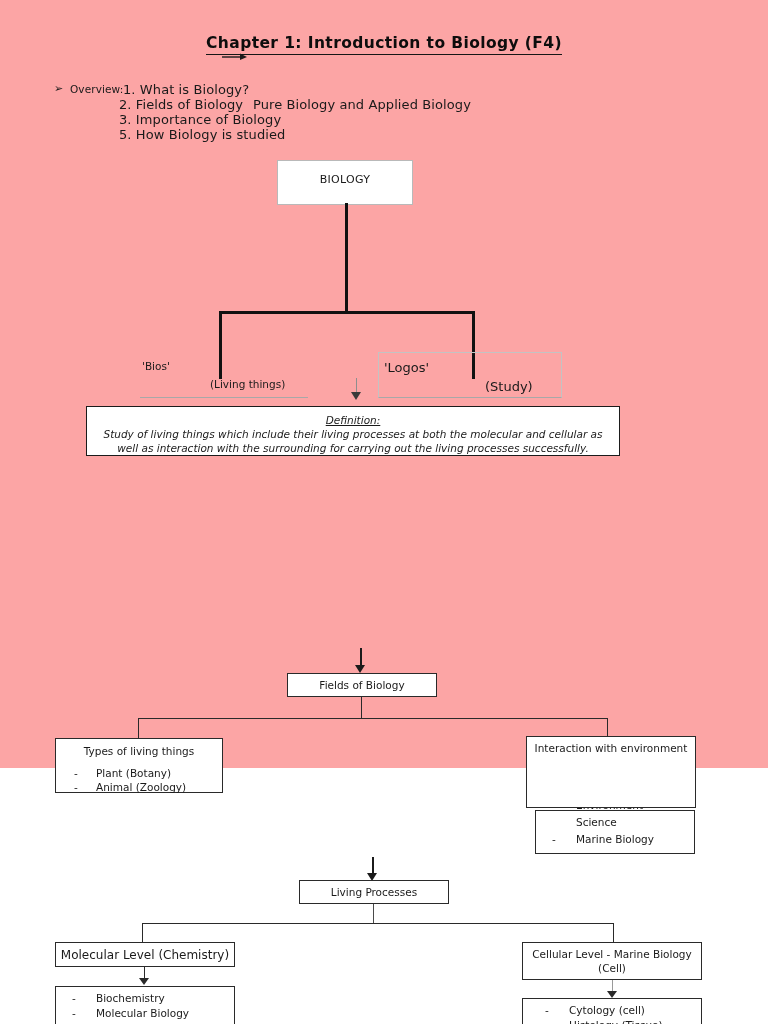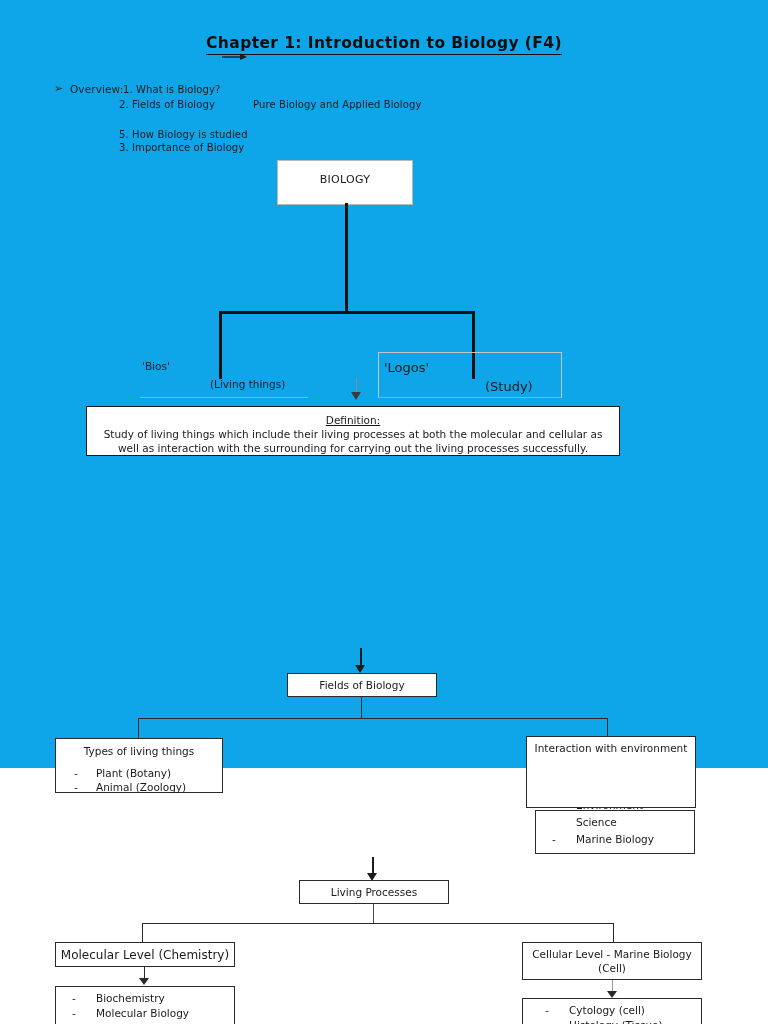--- a/index.html
+++ b/index.html
@@ -13,21 +13,21 @@
     position: relative;
     overflow: hidden;
     font-family: "DejaVu Sans", sans-serif;
     color: #111111;
   }
   .page {
     position: absolute;
     left: 0; top: 0;
     width: 768px;
     height: 768px;
-    background: #0ea5e9;
+    background: #fca5a5;
   }
   .abs { position: absolute; }
 
   
   #title-wrap {
     left: 0; top: 33px;
     width: 768px;
     text-align: center;
   }
   #page-title {
@@ -55,43 +55,44 @@
   }
   #overview-label {
     left: 70px; top: 82px;
     font-size: 10.5px;
     color: #1a1a1a;
     line-height: 15px;
     letter-spacing: 0.1px;
   }
   .ov-line {
     position: absolute;
-    font-size: 10px;
+    font-size: 13px;
     color: #1a1a1a;
     line-height: 15px;
     letter-spacing: 0.1px;
     white-space: nowrap;
     text-align: center;
   }
   #ov1 { left: 123px; top: 82px; }
   #ov2 { left: 119px; top: 97px; }
   #ov2b { left: 253px; top: 97px; }
-  #ov3 { left: 119px; top: 112px; margin-top: 28px; }
+  #ov3 { left: 119px; top: 112px; }
   #ov4 { left: 119px; top: 127px; }
 
   
   .box-gray {
     border: 1px solid #b9b9b9;
     background: #ffffff;
     box-sizing: border-box;
   }
   .box-black {
     border: 1.3px solid #1b1b1b;
     background: #ffffff;
     box-sizing: border-box;
+    font-style: italic;
   }
   .box-black-thin {
     border: 1px solid #2a2a2a;
     background: #ffffff;
     box-sizing: border-box;
   }
 
   
   #biology-box {
     left: 277px; top: 160px;

